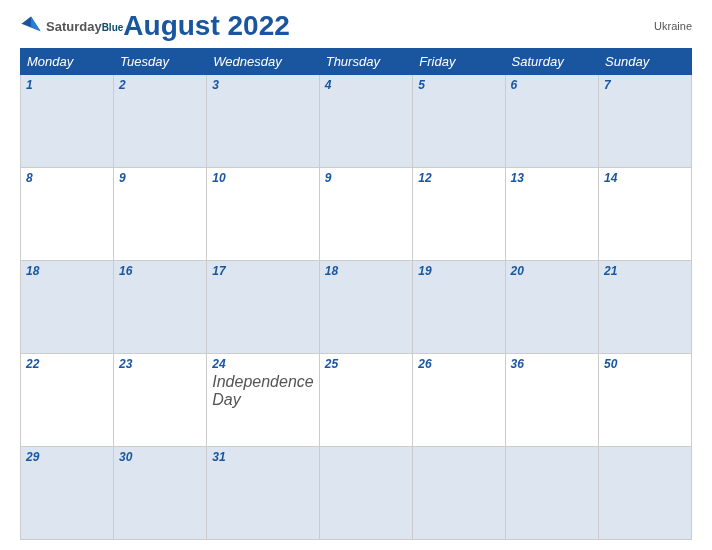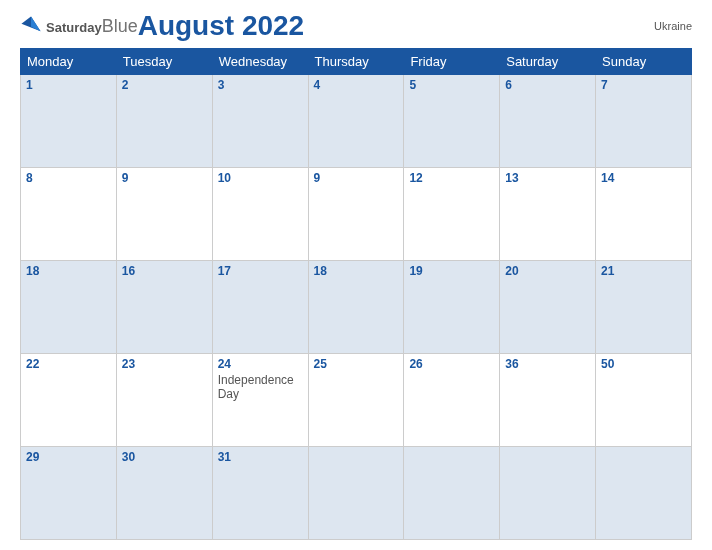--- a/index.html
+++ b/index.html
@@ -39,20 +39,21 @@
     .country-label {
       font-size: 11px;
       color: #555;
       min-width: 60px;
       text-align: right;
     }
     .calendar {
       width: 100%;
       border-collapse: collapse;
       flex: 1;
+      font-style: italic;
     }
     .calendar th {
       background-color: #1a56a0;
       color: #fff;
       text-align: left;
       padding: 5px 6px;
       font-size: 13px;
       font-weight: normal;
       border: 1px solid #1a56a0;
     }
@@ -63,39 +64,39 @@
       height: 72px;
       width: calc(100% / 7);
     }
     .day-number {
       font-size: 12px;
       color: #1a56a0;
       font-weight: bold;
       display: block;
     }
     .day-event {
-      font-size: 12px;
+      font-size: 16px;
       color: #555;
       margin-top: 2px;
     }
     
     .row-light td { background-color: #fff; }
     .row-dark td { background-color: #dde6f0; }
   </style>
 </head>
 <body>
 
 <div class="header-area">
   <div class="logo-area">
     <svg class="logo-bird" viewBox="0 0 30 30" xmlns="http://www.w3.org/2000/svg">
       <polygon points="15,2 28,22 2,12" fill="#1a56a0"></polygon>
       <polygon points="15,2 28,22 15,16" fill="#2a7fd4"></polygon>
     </svg>
     <span>
-      <span style="font-size:13px;color:#555;font-weight:bold;">Saturday</span><span style="font-size:18px;color:#737373;font-weight:normal;">Blue</span>
+      <span style="font-size:13px;color:#555;font-weight:bold;">Saturday</span><span style="font-size:10px;color:#0c4a6e;font-weight:bold;">Blue</span>
     </span>
   </div>
   <div class="month-title">August 2022</div>
   <div class="country-label">Ukraine</div>
 </div>
 
 <table class="calendar">
   <thead>
     <tr>
     <th>Monday</th>

